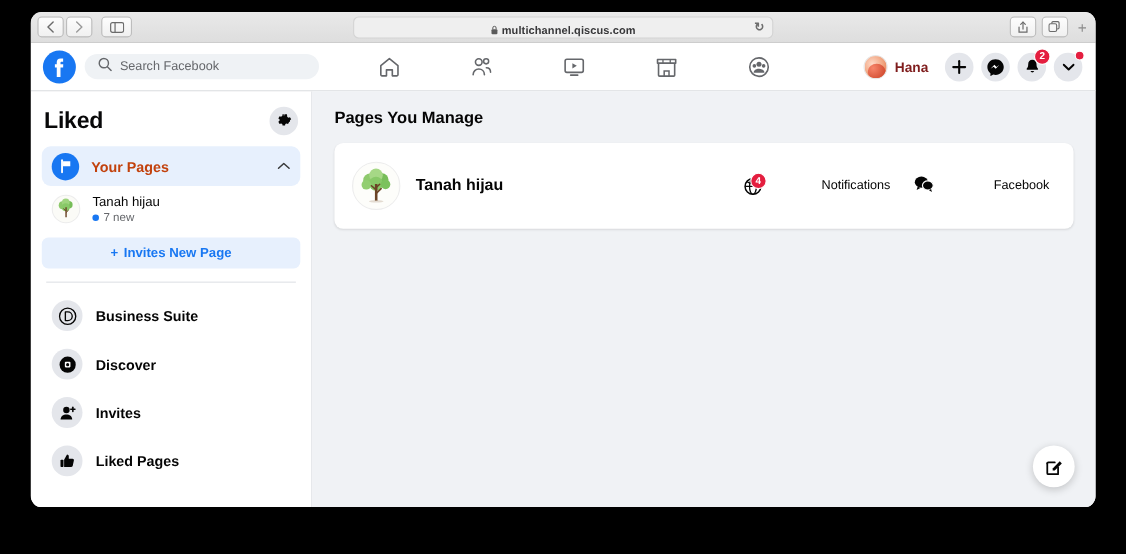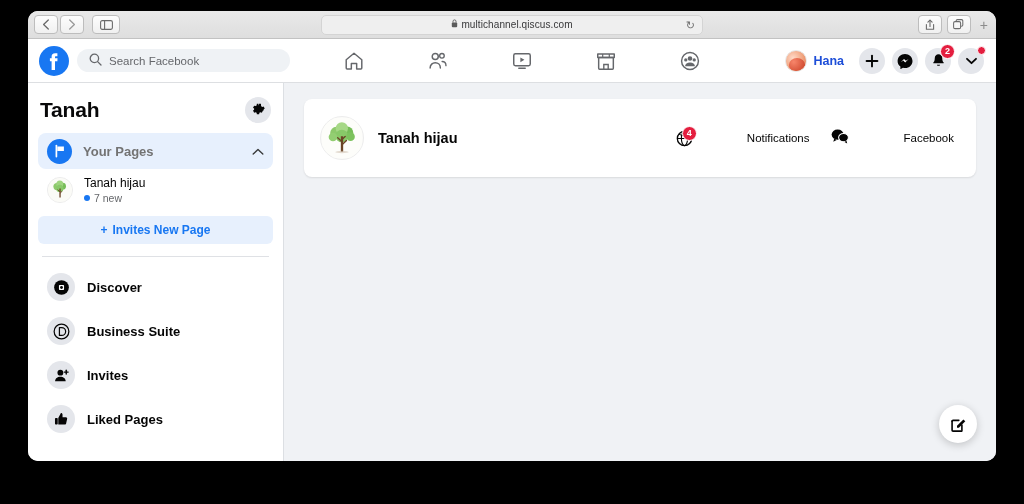--- a/index.html
+++ b/index.html
@@ -54,22 +54,23 @@
   .url-wrap {
     position: absolute;
     left: 50%; transform: translateX(-50%);
     width: 382px; height: 20px;
   }
   .url-bar {
     width: 100%; height: 100%;
     background: #efefef;
     border: 1px solid #d4d4d4;
     border-radius: 5px;
-    display: flex; align-items: center; justify-content: center;
+    display: flex; align-items: flex-end; justify-content: center;
     position: relative;
+    font-weight: bold;
   }
   .url-text {
     font-size: 10px; color: #38383a;
     letter-spacing: 0.1px;
     display: flex; align-items: center; gap: 3px;
   }
   .lock-ico { font-size: 8px; color: #5a5a5a; }
   .reload-ico {
     position: absolute; right: 7px; top: 50%;
     transform: translateY(-50%);
@@ -141,21 +142,21 @@
     background: radial-gradient(circle at 35% 35%, #ffd9c7, #f0a37e 55%, #e1673a);
     border: 1px solid #e7e7e7;
     position: relative; overflow: hidden;
   }
   .avatar-sm::after {
     content: ""; position: absolute;
     left: 3px; top: 7px; width: 16px; height: 13px;
     background: radial-gradient(circle at 30% 30%, #f7856a, #c83e24);
     border-radius: 50% 50% 40% 40%;
   }
-  .profile-name { font-size: 12.5px; font-weight: bold; color: #1d4ed8; }
+  .profile-name { font-size: 12.5px; font-weight: bold; color: #7f1d1d; }
   .circle-btn {
     width: 26px; height: 26px; border-radius: 50%;
     background: #e4e6eb;
     display: flex; align-items: center; justify-content: center;
     color: #050505;
     position: relative;
   }
   .badge-dot {
     position: absolute;
     top: -4px; right: -4px;
@@ -205,21 +206,21 @@
     border-radius: 8px;
     padding: 7px 9px;
     height: 36px;
   }
   .flag-icon {
     width: 25px; height: 25px; border-radius: 50%;
     background: #1877f2;
     display: flex; align-items: center; justify-content: center;
     flex: 0 0 auto;
   }
-  .your-pages-label { font-size: 13px; font-weight: bold; color: #737373; flex: 1; }
+  .your-pages-label { font-size: 13px; font-weight: bold; color: #c2410c; flex: 1; }
   .chev { color: #3a3b3c; }
 
   .page-entry {
     display: flex; align-items: center; gap: 11px;
     padding: 7px 9px;
     border-radius: 8px;
   }
   .page-thumb {
     width: 26px; height: 26px; border-radius: 50%;
     flex: 0 0 auto;
@@ -471,21 +472,21 @@
           <span class="dot-only"></span>
         </div>
       </div>
     </div>
 
     <div class="fb-body">
 
       <div class="sidebar">
 
         <div class="sidebar-header">
-          <span class="sidebar-title">Tanah</span>
+          <span class="sidebar-title">Liked</span>
           <div class="gear-btn">
             <svg width="14" height="14" viewBox="0 0 16 16">
                 <path d="M8 5.2a2.8 2.8 0 1 0 0 5.6 2.8 2.8 0 0 0 0-5.6zm6.4 3.5.1-.7-.1-.7 1.3-1-1.3-2.3-1.6.5a5.6 5.6 0 0 0-1.2-.7L11.3.9H8.7l-.3 1.6-.4.1V.9H6.7l-.3 1.9a5.6 5.6 0 0 0-1.2.7l-1.6-.5L2.3 5.3l1.3 1-.1.7.1.7-1.3 1 1.3 2.3 1.6-.5c.4.3.8.5 1.2.7l.3 1.6h2.6l.3-1.6c.4-.2.8-.4 1.2-.7l1.6.5 1.3-2.3z" fill="#050505"></path>
               </svg>
           </div>
         </div>
 
         <div class="your-pages-row">
           <div class="flag-icon">
             <svg width="14" height="14" viewBox="0 0 14 14">
@@ -525,36 +526,36 @@
         <div class="create-btn">
           <span>+</span>
           <span>Invites New Page</span>
         </div>
 
         <div class="divider"></div>
 
         <div class="menu-item">
           <div class="menu-icon-circle">
             <svg width="17" height="17" viewBox="0 0 18 18">
+                <circle cx="9" cy="9" r="7.8" stroke="#050505" stroke-width="1.3" fill="none"></circle>
+                <path d="M6.8 4.8h2.4a4.2 4.2 0 0 1 0 8.4H6.8z" stroke="#050505" stroke-width="1.3" fill="none" stroke-linejoin="round"></path>
+              </svg>
+          </div>
+          <span class="menu-label">Business Suite</span>
+        </div>
+
+        <div class="menu-item">
+          <div class="menu-icon-circle">
+            <svg width="17" height="17" viewBox="0 0 18 18">
                 <circle cx="9" cy="9" r="7.8" fill="#050505"></circle>
                 <rect x="6.3" y="6.3" width="5.4" height="5.4" rx="0.8" fill="#fff"></rect>
                 <circle cx="9" cy="9" r="1.5" fill="#050505"></circle>
               </svg>
           </div>
           <span class="menu-label">Discover</span>
-        </div>
-
-        <div class="menu-item">
-          <div class="menu-icon-circle">
-            <svg width="17" height="17" viewBox="0 0 18 18">
-                <circle cx="9" cy="9" r="7.8" stroke="#050505" stroke-width="1.3" fill="none"></circle>
-                <path d="M6.8 4.8h2.4a4.2 4.2 0 0 1 0 8.4H6.8z" stroke="#050505" stroke-width="1.3" fill="none" stroke-linejoin="round"></path>
-              </svg>
-          </div>
-          <span class="menu-label">Business Suite</span>
         </div>
 
         <div class="menu-item">
           <div class="menu-icon-circle">
             <svg width="17" height="17" viewBox="0 0 18 18">
                 <circle cx="7.8" cy="6" r="3.1" fill="#050505"></circle>
                 <path d="M2.2 15.2c0-3 2.5-4.8 5.6-4.8s5.6 1.8 5.6 4.8z" fill="#050505"></path>
                 <line x1="14" y1="3.4" x2="14" y2="7.4" stroke="#050505" stroke-width="1.5" stroke-linecap="round"></line>
                 <line x1="12" y1="5.4" x2="16" y2="5.4" stroke="#050505" stroke-width="1.5" stroke-linecap="round"></line>
               </svg>
@@ -567,20 +568,21 @@
             <svg width="17" height="17" viewBox="0 0 18 18">
                 <path d="M5.6 7.4 8.4 2.2c1 0 1.7.7 1.7 1.7v2.6h3.6c.9 0 1.5.8 1.3 1.7l-1.1 5c-.1.6-.7 1.1-1.4 1.1H5.6z" fill="#050505"></path>
                 <rect x="2.1" y="7.4" width="2.9" height="7" rx="0.8" fill="#050505"></rect>
               </svg>
           </div>
           <span class="menu-label">Liked Pages</span>
         </div>
       </div>
 
       <div class="main">
+        <div class="main-title">Pages You Manage</div>
 
         <div class="page-card">
           <div class="card-avatar">
             <svg width="40" height="40" viewBox="0 0 24 24">
               <rect width="24" height="24" fill="#fdfdfa"></rect>
               <circle cx="8.6" cy="9" r="3.7" fill="#8dc96b"></circle>
               <circle cx="15.2" cy="8.6" r="3.5" fill="#76bd58"></circle>
               <circle cx="11.9" cy="6.2" r="3.7" fill="#a6d886"></circle>
               <circle cx="11.9" cy="10.8" r="3.8" fill="#88c968"></circle>
               <circle cx="6.6" cy="11.4" r="2.6" fill="#93ce72"></circle>

